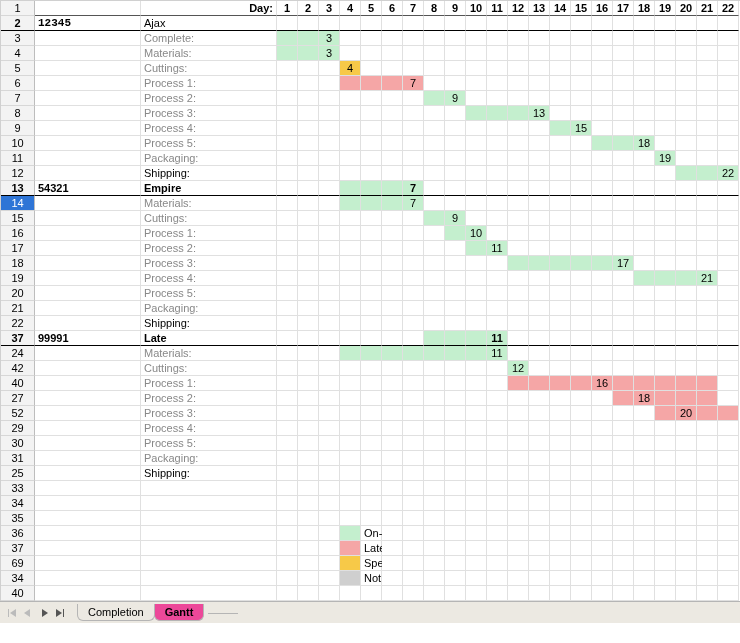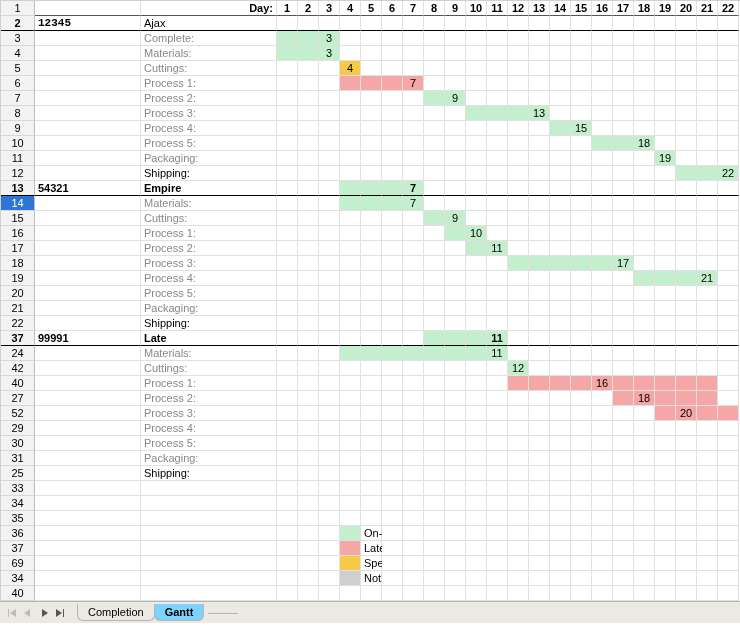--- a/index.html
+++ b/index.html
@@ -81,21 +81,21 @@
     padding:2px 10px;
     background:#ece9e2;
     border:1px solid #b5b5b5;
     border-top:none;
     border-bottom-left-radius:6px;
     border-bottom-right-radius:6px;
     margin-left:-1px;
     cursor:pointer;
   }
   .tab.active {
-    background:#7dd3fc;
+    background:#ec4899;
     font-weight:bold;
   }
   .tabend {
     flex:1; border-top:1px solid transparent; height:100%;
     position:relative; margin-left:4px;
   }
   .tabend::after{
     content:""; position:absolute; left:0; top:50%; height:1px; width:30px;
     background:#b5b5b5;
   }

